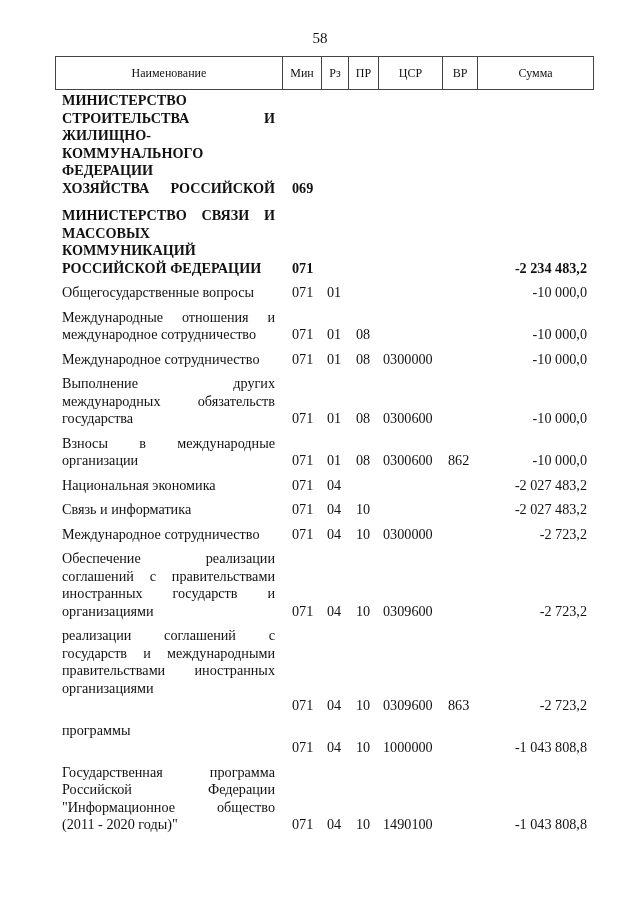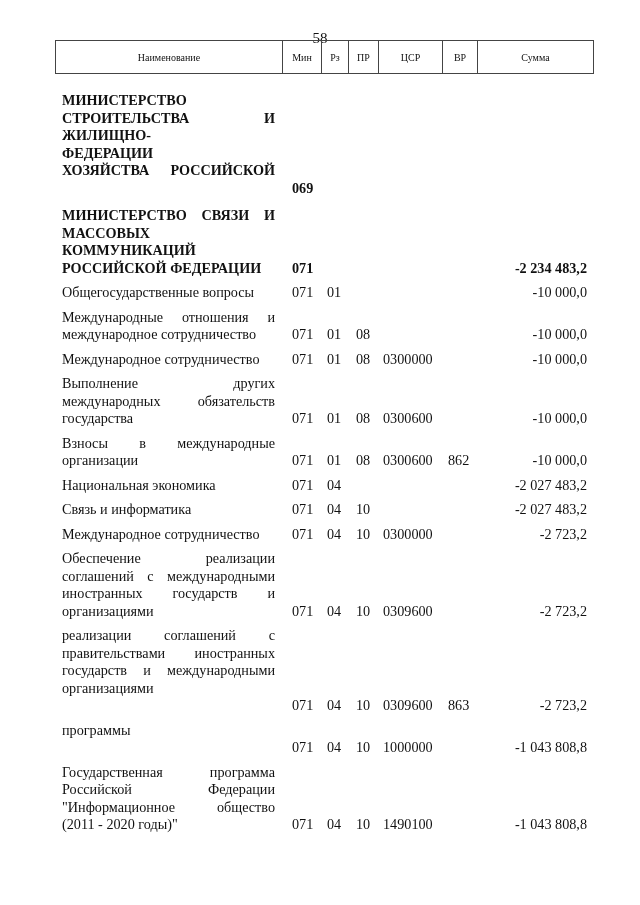--- a/index.html
+++ b/index.html
@@ -1,19 +1,19 @@
 <!DOCTYPE html>
 <html><head>
 <meta charset="utf-8">
 <style>
   html, body { margin:0; padding:0; background:#ffffff; }
   body { width:640px; height:905px; position:relative; overflow:hidden;
          font-family:"Liberation Serif", "DejaVu Serif", serif; color:#111; }
   .page-num { position:absolute; top:30px; left:0; width:640px; text-align:center; font-size:15px; }
-  table.hdr { position:absolute; top:40px; left:55px; border-collapse:collapse; font-size:10px; }
+  table.hdr { position:absolute; top:56px; left:55px; border-collapse:collapse; font-size:12px; }
   table.hdr td { border:1px solid #444; height:32px; text-align:center; padding:0; }
   .rows { position:absolute; top:92px; left:0; width:640px; }
   .row { position:relative; width:640px; }
   .name { position:absolute; left:62px; width:213px; font-size:14.2px; line-height:17.5px; text-align:justify; text-align-last:left; }
   .name.bold { font-weight:bold; }
   .cell { position:absolute; font-size:14.2px; line-height:17.5px; bottom:0; white-space:nowrap; }
   .c-min { left:292px; } .c-rz { left:327px; } .c-pr { left:356px; }
   .c-csr { left:383px; } .c-vr { left:448px; }
   .c-sum { right:53px; text-align:right; }
   .bold { font-weight:bold; }
@@ -36,20 +36,21 @@
   </tr>
 </tbody>
   </table>
 
 <div class="rows" id="rows">
     <div class="row" style="position: absolute; top: 0px; height: 105px;">
       <div class="name bold">
         <div style="text-align: justify; text-align-last: left;">МИНИСТЕРСТВО</div>
         <div style="text-align: justify; text-align-last: justify;">СТРОИТЕЛЬСТВА И</div>
         <div style="text-align: justify; text-align-last: left;">ЖИЛИЩНО-</div>
+        <div style="text-align: justify; text-align-last: left;">КОММУНАЛЬНОГО</div>
         <div style="text-align: justify; text-align-last: left;">ФЕДЕРАЦИИ</div>
         <div style="text-align: justify; text-align-last: justify;">ХОЗЯЙСТВА РОССИЙСКОЙ</div>
       </div>
       <div class="cell c-min bold">069</div>
       <div class="cell c-rz bold"></div>
       <div class="cell c-pr bold"></div>
       <div class="cell c-csr bold"></div>
       <div class="cell c-vr bold"></div>
       <div class="cell c-sum bold"></div>
     </div>
@@ -155,36 +156,36 @@
       <div class="cell c-min">071</div>
       <div class="cell c-rz">04</div>
       <div class="cell c-pr">10</div>
       <div class="cell c-csr">0300000</div>
       <div class="cell c-vr"></div>
       <div class="cell c-sum">-2 723,2</div>
     </div>
     <div class="row" style="position: absolute; top: 458px; height: 70px;">
       <div class="name">
         <div style="text-align: justify; text-align-last: justify;">Обеспечение реализации</div>
-        <div style="text-align: justify; text-align-last: justify;">соглашений с международными</div>
+        <div style="text-align: justify; text-align-last: justify;">соглашений с правительствами</div>
         <div style="text-align: justify; text-align-last: justify;">иностранных государств и</div>
         <div style="text-align: justify; text-align-last: left;">организациями</div>
       </div>
       <div class="cell c-min">071</div>
       <div class="cell c-rz">04</div>
       <div class="cell c-pr">10</div>
       <div class="cell c-csr">0309600</div>
       <div class="cell c-vr"></div>
       <div class="cell c-sum">-2 723,2</div>
     </div>
     <div class="row" style="position: absolute; top: 535px; height: 87.5px;">
       <div class="name">
         <div style="text-align: justify; text-align-last: justify;">реализации соглашений с</div>
+        <div style="text-align: justify; text-align-last: justify;">государств и международными</div>
         <div style="text-align: justify; text-align-last: justify;">правительствами иностранных</div>
-        <div style="text-align: justify; text-align-last: justify;">государств и международными</div>
         <div style="text-align: justify; text-align-last: left;">организациями</div>
       </div>
       <div class="cell c-min">071</div>
       <div class="cell c-rz">04</div>
       <div class="cell c-pr">10</div>
       <div class="cell c-csr">0309600</div>
       <div class="cell c-vr">863</div>
       <div class="cell c-sum">-2 723,2</div>
     </div>
     <div class="row" style="position: absolute; top: 629.5px; height: 35px;">

